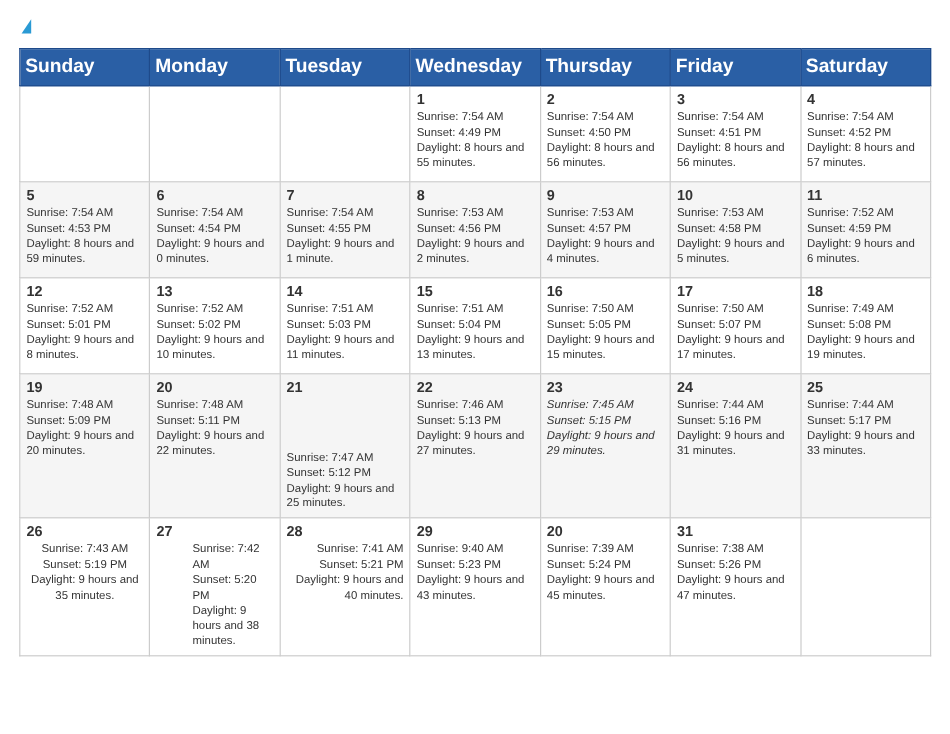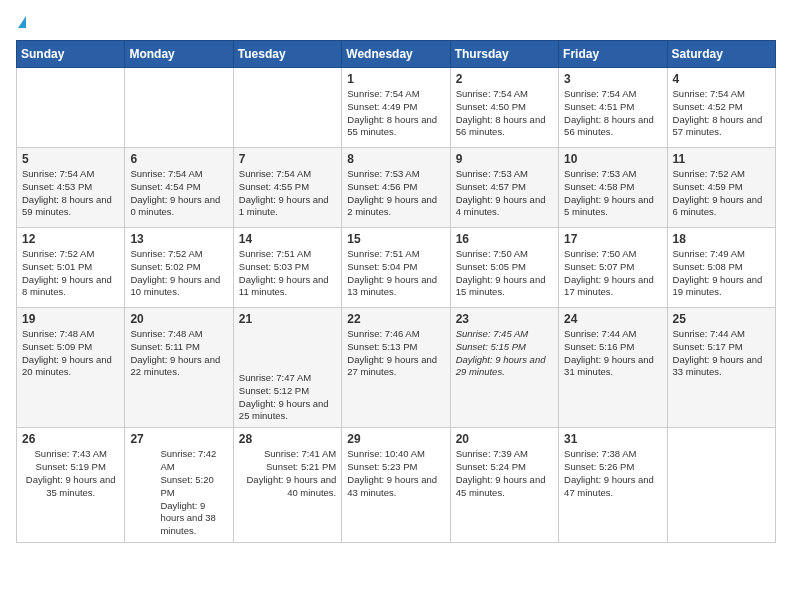--- a/index.html
+++ b/index.html
@@ -59,21 +59,21 @@
       color: #555;
     }
     .calendar {
       width: 100%;
       border-collapse: collapse;
       border: 1px solid #ccc;
     }
     .calendar th {
       background: #2a5fa5;
       color: #fff;
-      font-size: 12px;
+      font-size: 16px;
       font-weight: bold;
       padding: 6px 4px;
       text-align: left;
       border: 1px solid #1e4a8a;
     }
     .calendar td {
       width: 107px;
       vertical-align: top;
       padding: 4px 5px;
       border: 1px solid #ccc;
@@ -305,21 +305,21 @@
 Daylight: 9 hours and 38 minutes.</div>
         </td>
         <td>
           <span class="day-number">28</span>
           <div class="cell-content" style="white-space: pre-line; text-align: right;">Sunrise: 7:41 AM
 Sunset: 5:21 PM
 Daylight: 9 hours and 40 minutes.</div>
         </td>
         <td>
           <span class="day-number">29</span>
-          <div class="cell-content" style="white-space: pre-line;">Sunrise: 10:40 AM
+          <div class="cell-content" style="white-space: pre-line;">Sunrise: 9:40 AM
 Sunset: 5:23 PM
 Daylight: 9 hours and 43 minutes.</div>
         </td>
         <td>
           <span class="day-number">20</span>
           <div class="cell-content" style="white-space: pre-line;">Sunrise: 7:39 AM
 Sunset: 5:24 PM
 Daylight: 9 hours and 45 minutes.</div>
         </td>
         <td>

